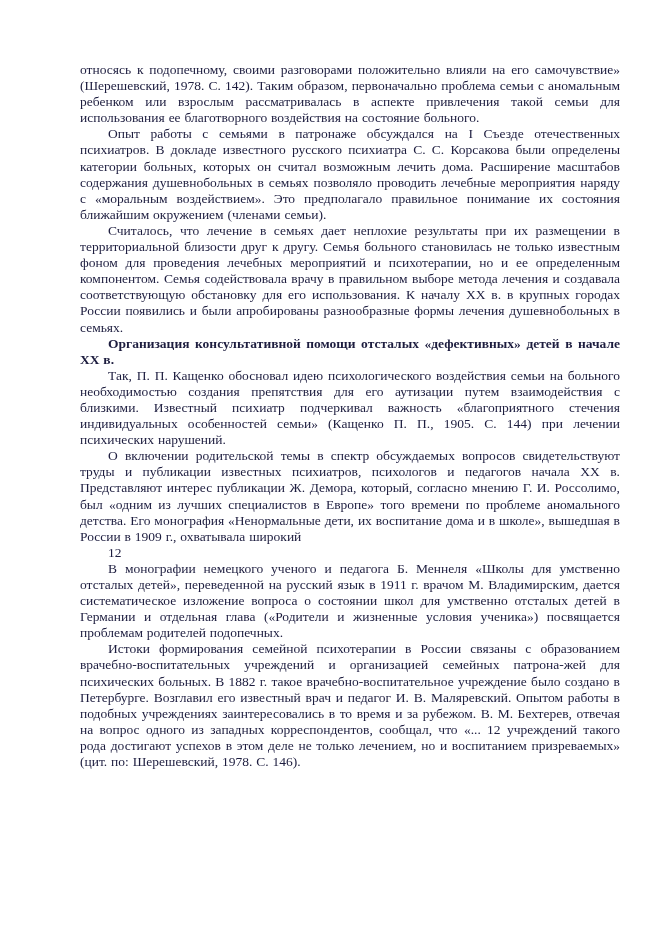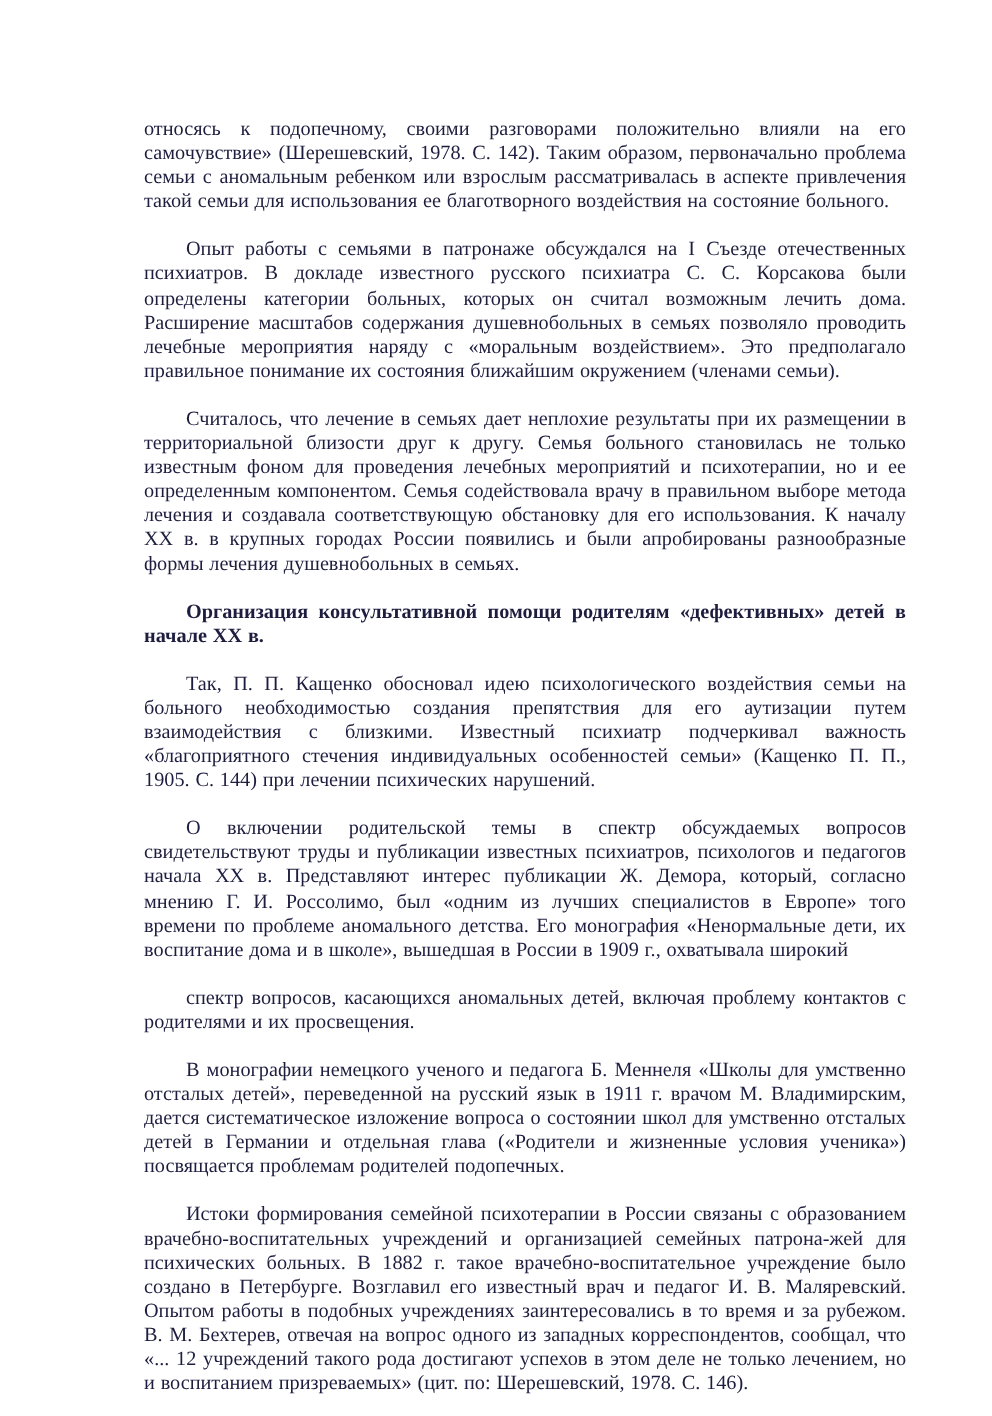--- a/index.html
+++ b/index.html
@@ -19,40 +19,40 @@
     left: 80px;
     top: 62px;
     width: 540px;
     font-size: 13.5px;
     line-height: 16.1px;
     color: #1d1d3f;
     text-align: justify;
     word-spacing: 0.5px;
   }
   .page-text p {
-    margin: 16px;
+    margin: 0;
     padding: 0;
     text-indent: 28px;
   }
   .page-text p.continuation {
     text-indent: 0;
   }
   .page-text p.heading {
     font-weight: bold;
   }
   .page-text p.justify-last {
     text-align-last: justify;
   }
 </style>
 </head>
 <body style="background: rgb(255, 255, 255);">
 
 <div class="page-text" style="color: rgb(29, 29, 63);">
   <p class="continuation">относясь к подопечному, своими разговорами положительно влияли на его самочувствие» (Шерешевский, 1978. С. 142). Таким образом, первоначально проблема семьи с аномальным ребенком или взрослым рассматривалась в аспекте привлечения такой семьи для использования ее благотворного воздействия на состояние больного.</p>
   <p>Опыт работы с семьями в патронаже обсуждался на I Съезде отечественных психиатров. В докладе известного русского психиатра С. С. Корсакова были определены категории больных, которых он считал возможным лечить дома. Расширение масштабов содержания душевнобольных в семьях позволяло проводить лечебные мероприятия наряду с «моральным воздействием». Это предполагало правильное понимание их состояния ближайшим окружением (членами семьи).</p>
   <p>Считалось, что лечение в семьях дает неплохие результаты при их размещении в территориальной близости друг к другу. Семья больного становилась не только известным фоном для проведения лечебных мероприятий и психотерапии, но и ее определенным компонентом. Семья содействовала врачу в правильном выборе метода лечения и создавала соответствующую обстановку для его использования. К началу XX в. в крупных городах России появились и были апробированы разнообразные формы лечения душевнобольных в семьях.</p>
-  <p class="heading">Организация консультативной помощи родителям «дефективных» детей в начале XX в.</p>
+  <p class="heading">Организация консультативной помощи отсталых «дефективных» детей в начале XX в.</p>
   <p>Так, П. П. Кащенко обосновал идею психологического воздействия семьи на больного необходимостью создания препятствия для его аутизации путем взаимодействия с близкими. Известный психиатр подчеркивал важность «благоприятного стечения индивидуальных особенностей семьи» (Кащенко П. П., 1905. С. 144) при лечении психических нарушений.</p>
   <p>О включении родительской темы в спектр обсуждаемых вопросов свидетельствуют труды и публикации известных психиатров, психологов и педагогов начала XX в. Представляют интерес публикации Ж. Демора, который, согласно мнению Г. И. Россолимо, был «одним из лучших специалистов в Европе» того времени по проблеме аномального детства. Его монография «Ненормальные дети, их воспитание дома и в школе», вышедшая в России в 1909 г., охватывала широкий</p>
-  <p>спектр вопросов, касающихся аномальных детей, включая проблему контактов с родителями и их просвещения.</p>
+  <p>12</p>
   <p>В монографии немецкого ученого и педагога Б. Меннеля «Школы для умственно отсталых детей», переведенной на русский язык в 1911 г. врачом М. Владимирским, дается систематическое изложение вопроса о состоянии школ для умственно отсталых детей в Германии и отдельная глава («Родители и жизненные условия ученика») посвящается проблемам родителей подопечных.</p>
   <p>Истоки формирования семейной психотерапии в России связаны с образованием врачебно-воспитательных учреждений и организацией семейных патрона-жей для психических больных. В 1882 г. такое врачебно-воспитательное учреждение было создано в Петербурге. Возглавил его известный врач и педагог И. В. Маляревский. Опытом работы в подобных учреждениях заинтересовались в то время и за рубежом. В. М. Бехтерев, отвечая на вопрос одного из западных корреспондентов, сообщал, что «... 12 учреждений такого рода достигают успехов в этом деле не только лечением, но и воспитанием призреваемых» (цит. по: Шерешевский, 1978. С. 146).</p>
 </div>
 
 </body></html>

